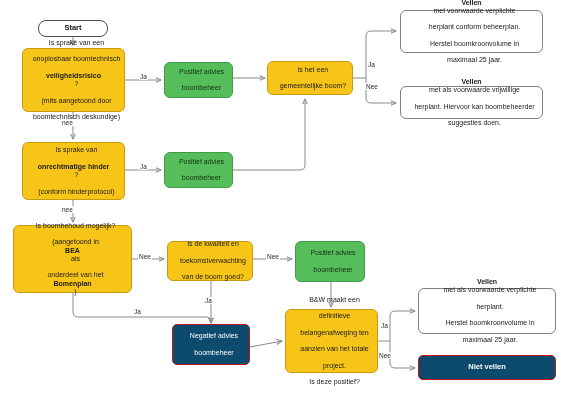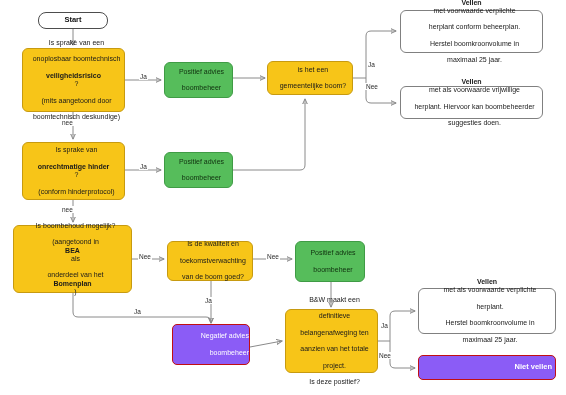--- a/index.html
+++ b/index.html
@@ -18,22 +18,22 @@
 
   
   .yellow{background:#F7C518;border:1px solid #C79A10;border-radius:6px;
           font-size:7px;color:#1a1a1a;}
 
   
   .green{background:#56BD5B;border:1px solid #3F9B45;border-radius:6px;
          font-size:7px;color:#10300f;}
 
   
-  .red{background:#8b5cf6;border:1px solid #C10E13;border-radius:5px;
-       font-size:7px;color:#ffffff;text-align:right;}
+  .red{background:#0c4a6e;border:1px solid #C10E13;border-radius:5px;
+       font-size:7px;color:#ffffff;}
   .red.bold{font-weight:bold;font-size:7.5px;}
 
   
   .note{background:#ffffff;border:1px solid #808080;border-radius:6px;
         font-size:7px;color:#1a1a1a;}
 
   b{font-weight:bold;}
 
   
   .elabel{position:absolute;font-size:6.5px;color:#2b2b2b;
@@ -83,21 +83,21 @@
 
     <path d="M331,282 L331,307" marker-end="url(#ah)"></path>
 
     <path d="M250,347 L282,341" marker-end="url(#ah)"></path>
 
     <path d="M378,341 L390,341"></path>
     <path d="M390,341 L390,316 Q390,311 395,311 L415,311" marker-end="url(#ah)"></path>
     <path d="M390,341 L390,363 Q390,368 395,368 L415,368" marker-end="url(#ah)"></path>
   </svg>
 
-  <div class="node start" style="left:38px;top:12px;width:70px;height:17px;">
+  <div class="node start" style="left:38px;top:20px;width:70px;height:17px;">
     <span>Start</span>
   </div>
 
   <div class="node yellow" style="left:22px;top:48px;width:103px;height:64px;">
     <span>
       <span>Is sprake van een</span><br>
       <span>onoplosbaar boomtechnisch</span><br>
       <b>veiligheidsrisico</b><span>?</span><br>
       <span>(mits aangetoond door</span><br>
       <span>boomtechnisch deskundige)</span>

